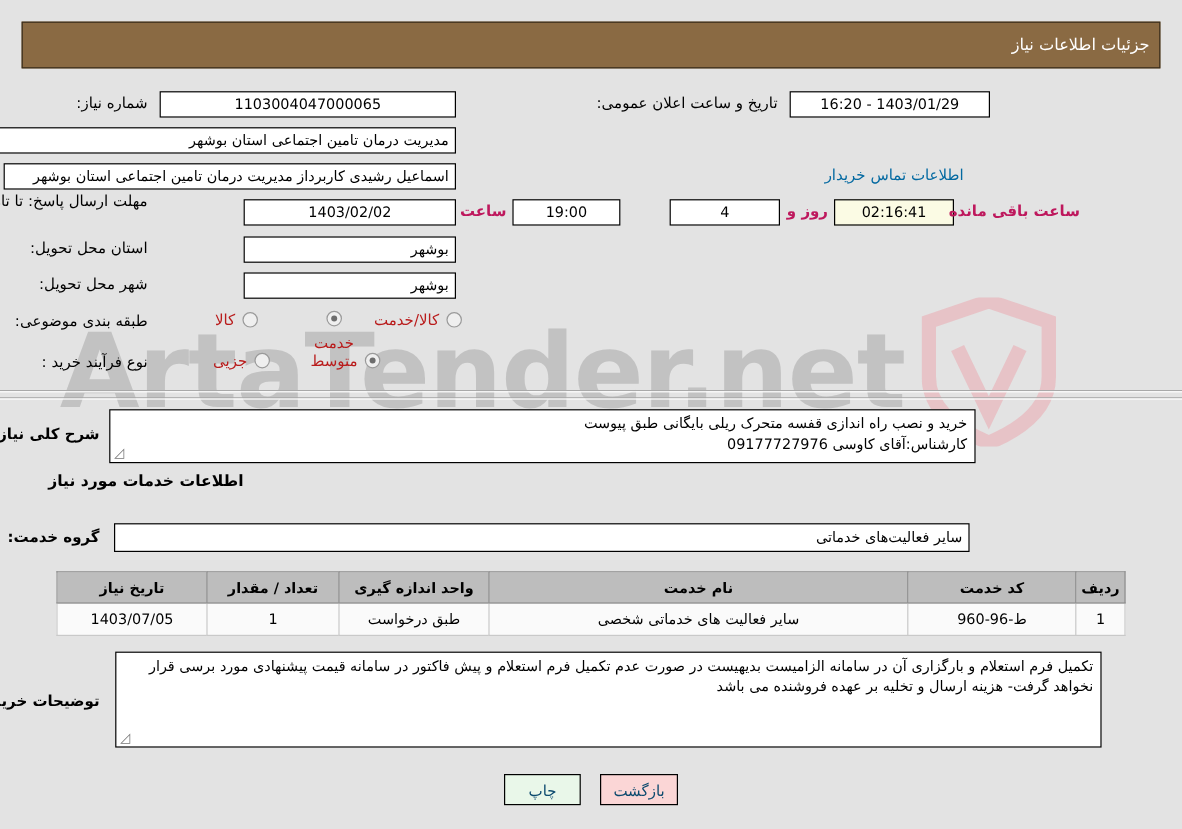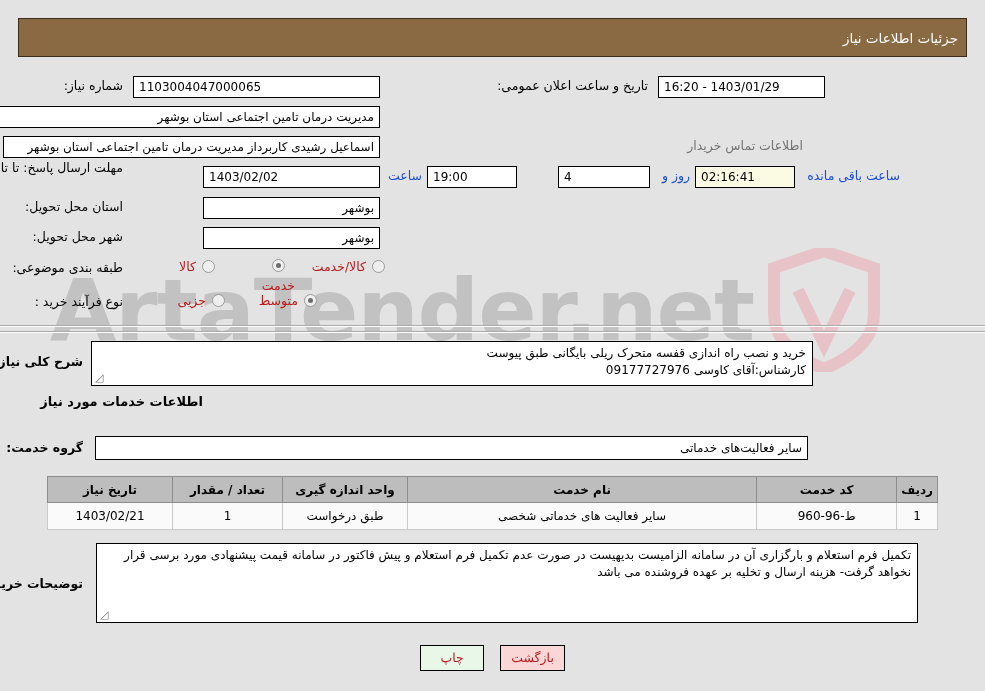--- a/index.html
+++ b/index.html
@@ -97,25 +97,25 @@
     background: #ffffff;
     height: 22px;
     font-size: 12px;
     color: #000;
     padding: 0 5px;
     display: flex; align-items: center;
     justify-content: flex-start;
     overflow: hidden;
     white-space: nowrap;
   }
-  .fld.center { justify-content: flex-end; }
+  .fld.center { justify-content: center; }
   .fld.yellow { background: #fbfbe4; }
-  .inline-txt { font-size: 12.5px; color: #1d4ed8; white-space: nowrap; }
+  .inline-txt { font-size: 12.5px; color: #be185d; white-space: nowrap; font-weight: bold; }
   .link {
-    font-size: 12.5px; color: #737373;
+    font-size: 12.5px; color: #0369a1;
     white-space: nowrap; cursor: pointer;
   }
 
   
   .radio {
     width: 13px; height: 13px;
     border-radius: 50%;
     border: 1px solid #9a9a9a;
     background: #efefef;
     display: inline-block;
@@ -204,25 +204,25 @@
     left: 0; top: 645px; width: 985px;
     display: flex; flex-direction: row; justify-content: center; align-items: center;
     gap: 16px;
     z-index: 10;
   }
   .btn {
     border: 1px solid #000;
     height: 22px;
     min-width: 64px;
     font-size: 12.5px;
-    color: #b91c1c;
+    color: #0c4a6e;
     display: flex; align-items: center; justify-content: center;
     cursor: pointer;
     padding: 12px 10px;
-    font-family: Liberation Serif, serif;
+    font-family: Liberation Sans, sans-serif;
   }
   .btn.print { background: #e9f7e9; }
   .btn.back  { background: #fbd6d6; }
 </style>
 </head>
 <body>
 
 <div id="page">
 
   <div id="watermark">
@@ -369,21 +369,21 @@
           <th style="width:125px;">تاریخ نیاز</th>
         </tr>
       </thead>
       <tbody>
         <tr>
           <td>1</td>
           <td>ط-96-960</td>
           <td>سایر فعالیت های خدماتی شخصی</td>
           <td>طبق درخواست</td>
           <td>1</td>
-          <td>1403/02/21</td>
+          <td>1403/07/05</td>
         </tr>
       </tbody>
     </table>
 
     <div class="bold-lbl" style="position:absolute; right:902px; top:248px;">توضیحات خریدار:</div>
     <div class="ta" style="position:absolute; right:67px; top:215px; width:822px; height:80px;">
       <span>تکمیل فرم استعلام و بارگزاری آن در سامانه الزامیست بدیهیست در صورت عدم تکمیل فرم استعلام و پیش فاکتور در سامانه قیمت پیشنهادی مورد برسی قرار نخواهد گرفت- هزینه ارسال و تخلیه بر عهده فروشنده می باشد</span>
       <span class="grip">◺</span>
     </div>
   </div>

